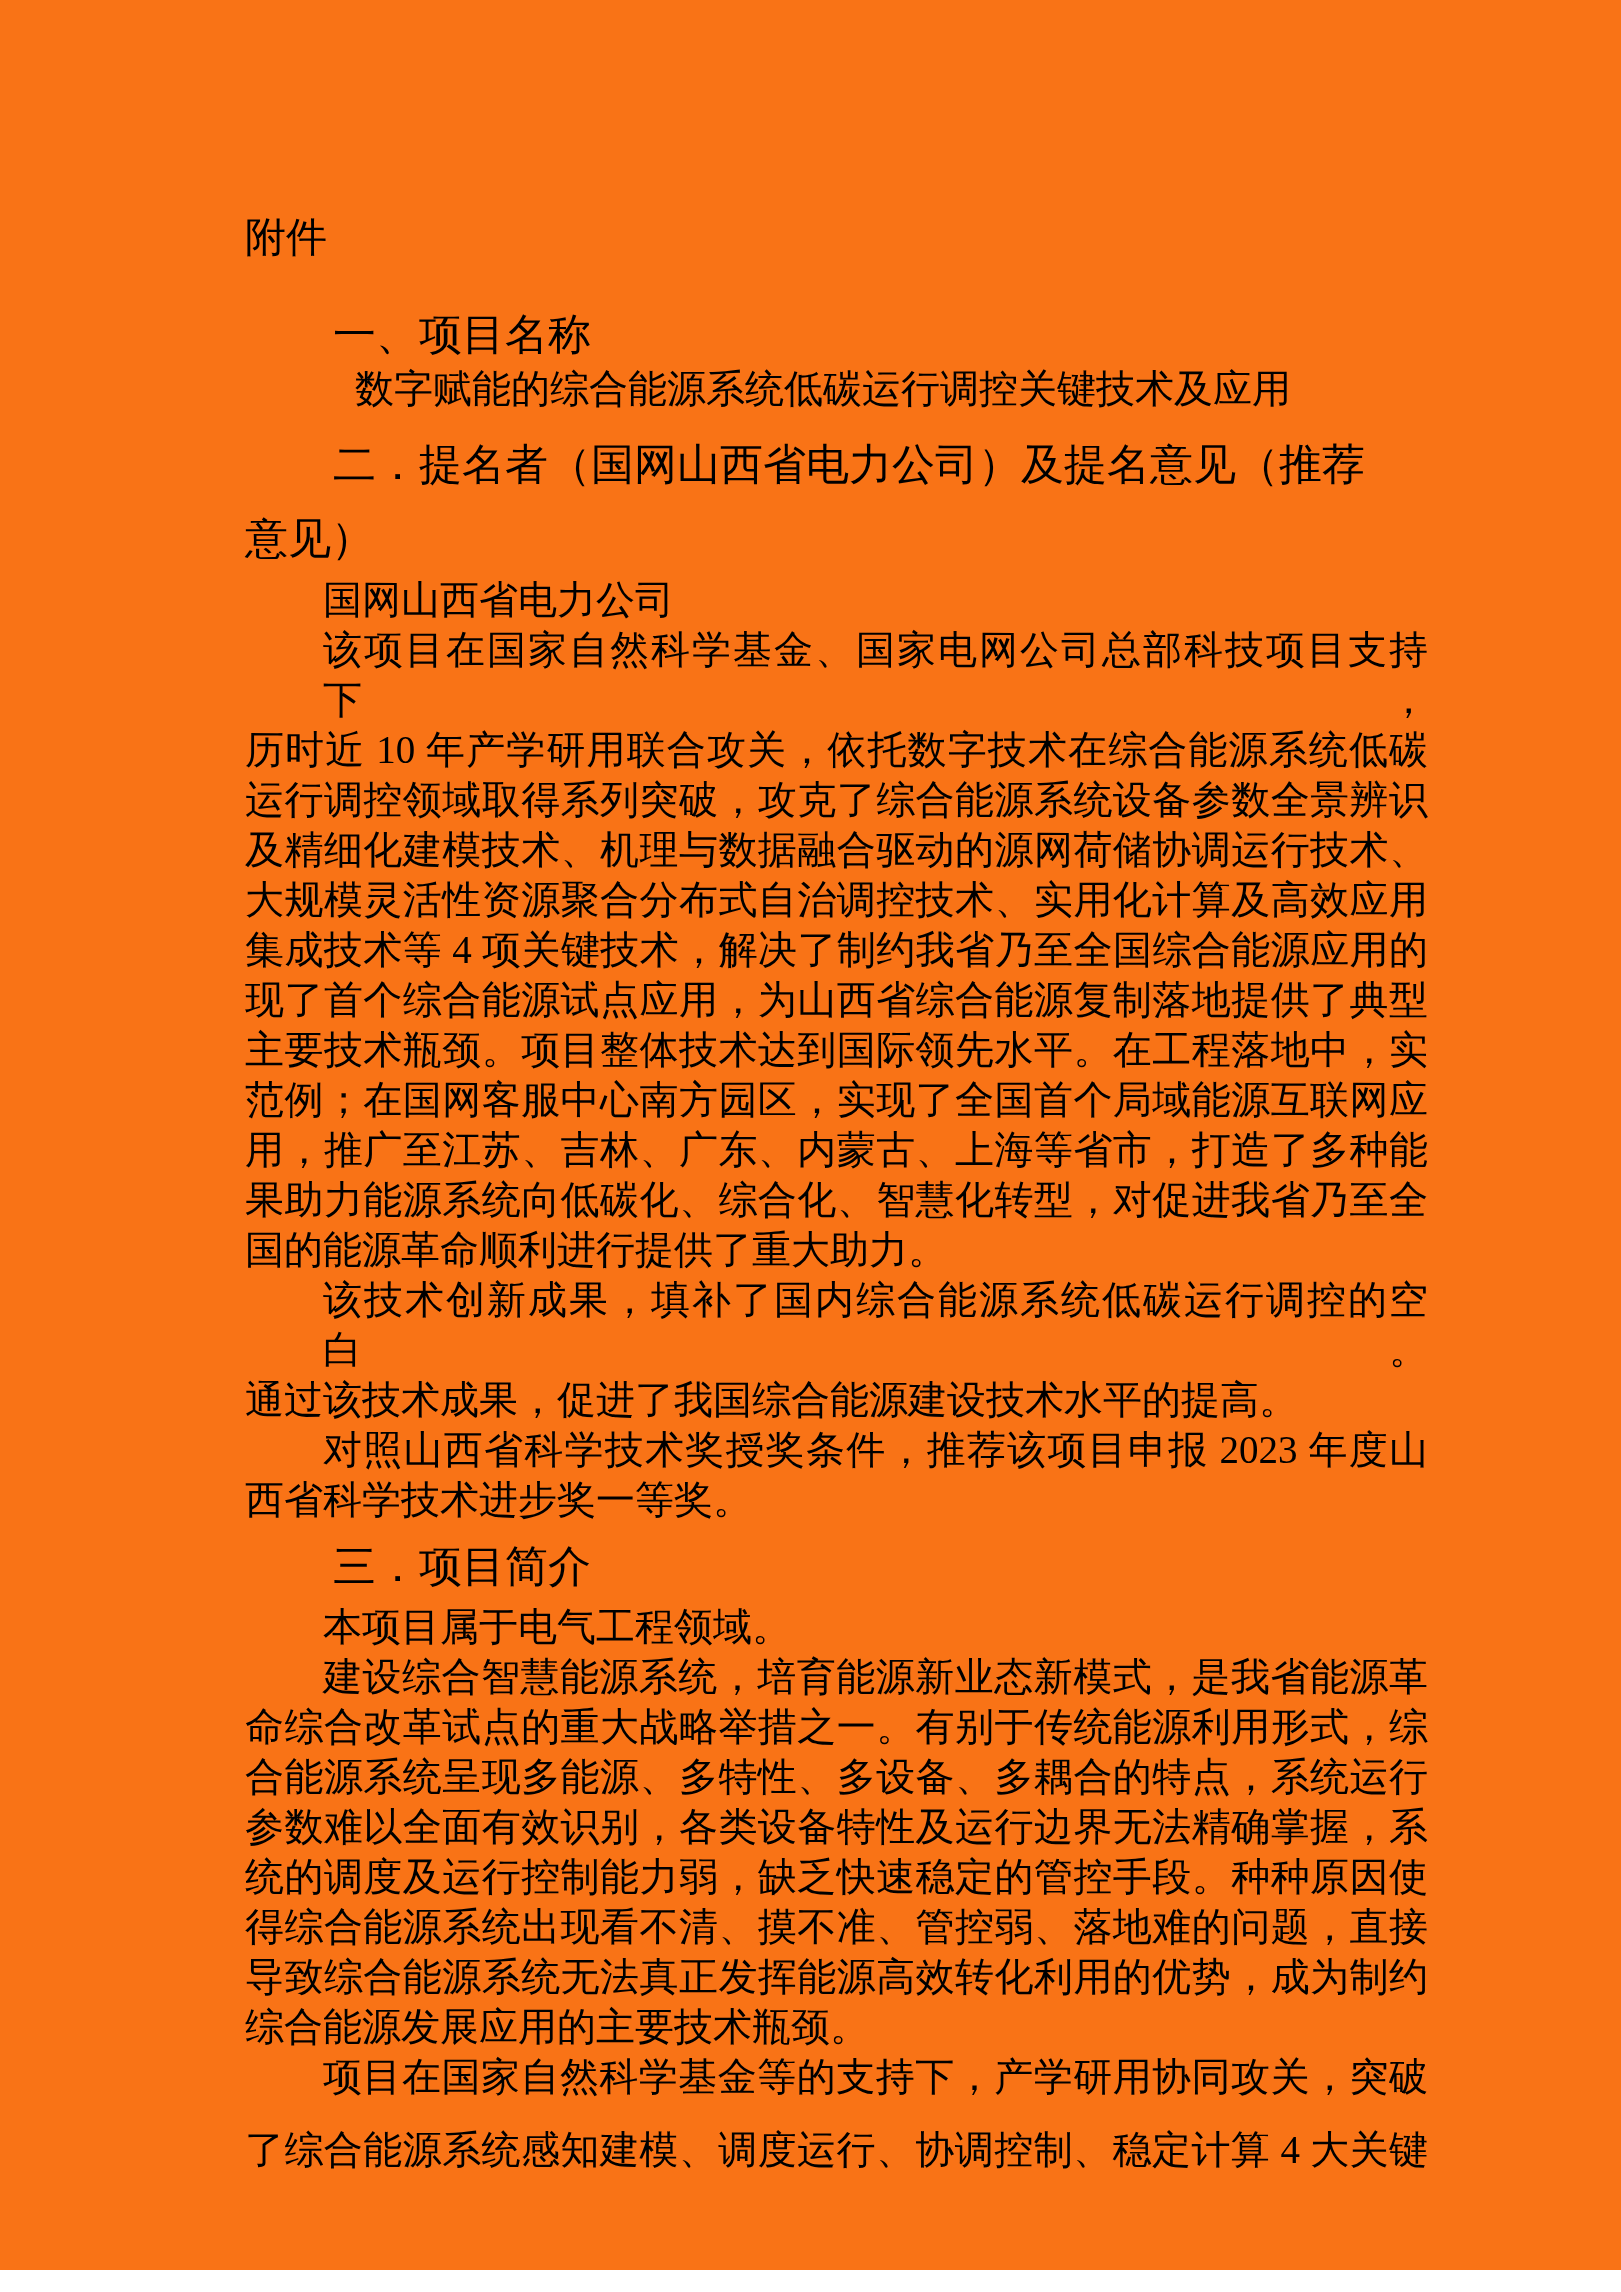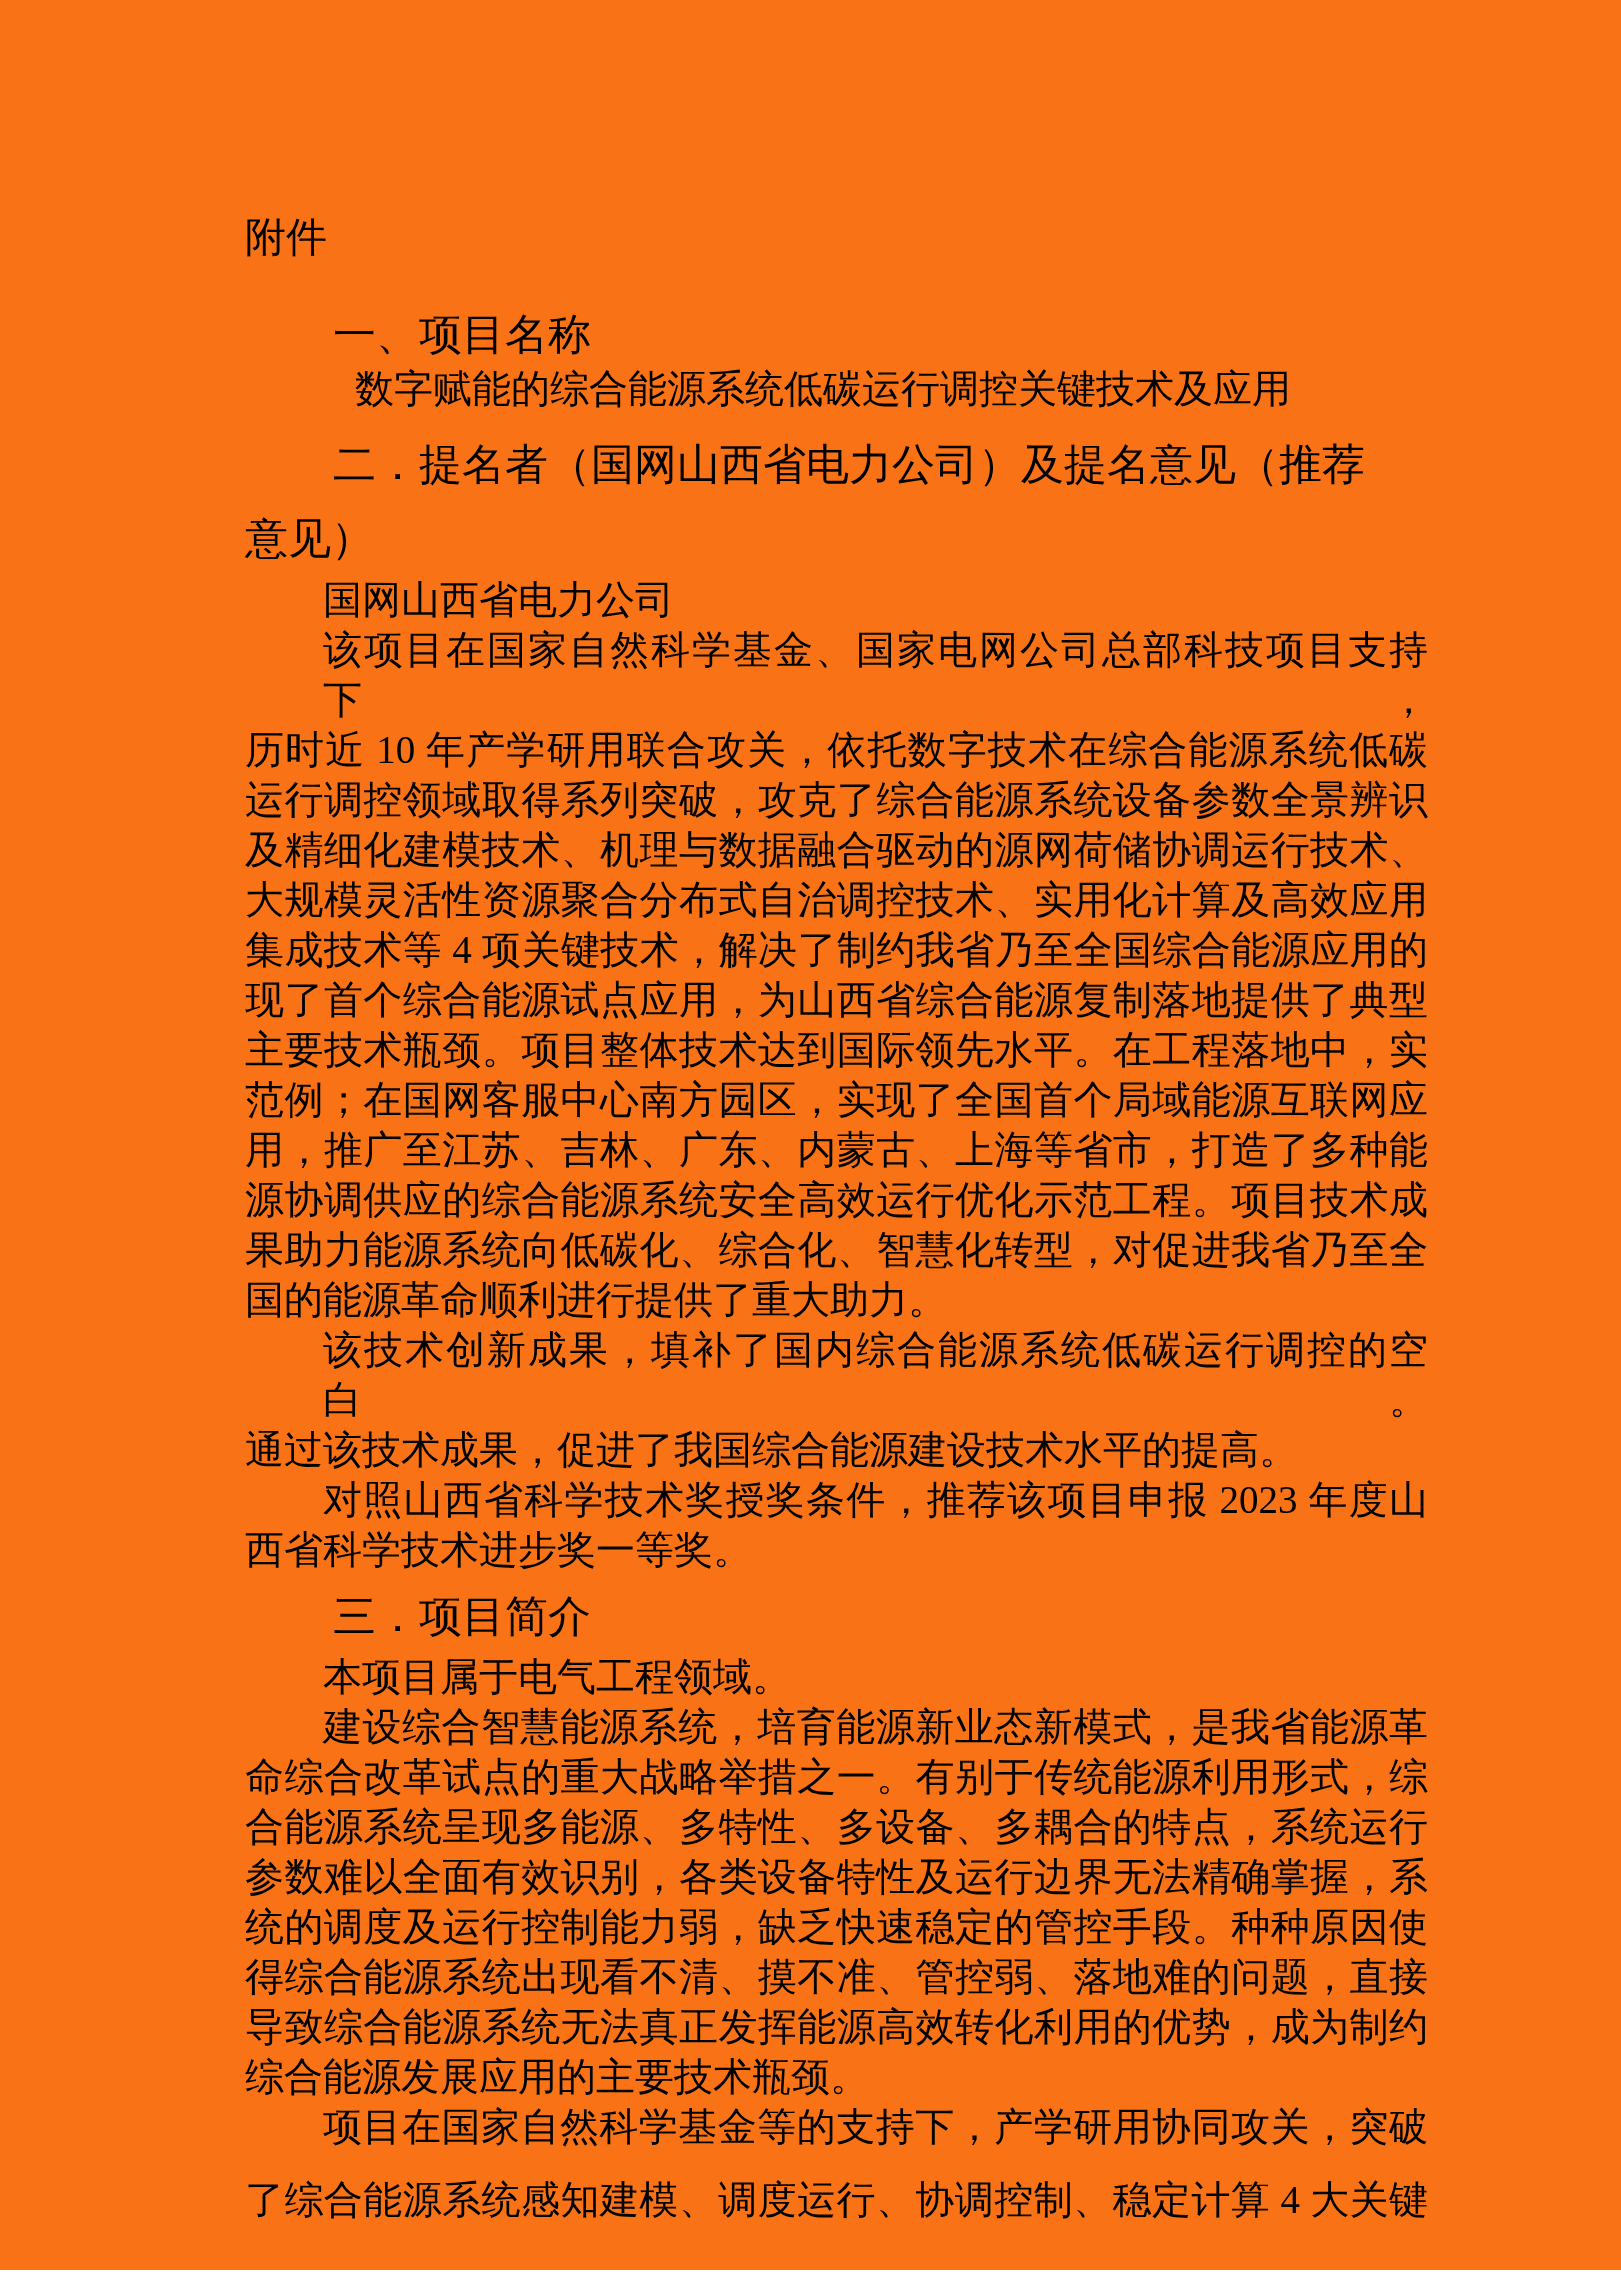--- a/index.html
+++ b/index.html
@@ -92,21 +92,20 @@
         <div class="ln first">该项目在国家自然科学基金、国家电网公司总部科技项目支持下，</div>
         <div class="ln">历时近 10 年产学研用联合攻关，依托数字技术在综合能源系统低碳</div>
         <div class="ln">运行调控领域取得系列突破，攻克了综合能源系统设备参数全景辨识</div>
         <div class="ln">及精细化建模技术、机理与数据融合驱动的源网荷储协调运行技术、</div>
         <div class="ln">大规模灵活性资源聚合分布式自治调控技术、实用化计算及高效应用</div>
         <div class="ln">集成技术等 4 项关键技术，解决了制约我省乃至全国综合能源应用的</div>
         <div class="ln">现了首个综合能源试点应用，为山西省综合能源复制落地提供了典型</div>
         <div class="ln">主要技术瓶颈。项目整体技术达到国际领先水平。在工程落地中，实</div>
         <div class="ln">范例；在国网客服中心南方园区，实现了全国首个局域能源互联网应</div>
         <div class="ln">用，推广至江苏、吉林、广东、内蒙古、上海等省市，打造了多种能</div>
-        <div class="ln">源协调供应的综合能源系统安全高效运行优化示范工程。项目技术成</div>
         <div class="ln">果助力能源系统向低碳化、综合化、智慧化转型，对促进我省乃至全</div>
         <div class="ln last">国的能源革命顺利进行提供了重大助力。</div>
       </div>
     <div class="para">
         <div class="ln first">该技术创新成果，填补了国内综合能源系统低碳运行调控的空白。</div>
         <div class="ln last">通过该技术成果，促进了我国综合能源建设技术水平的提高。</div>
       </div>
     <div class="para">
         <div class="ln first">对照山西省科学技术奖授奖条件，推荐该项目申报 2023 年度山</div>
         <div class="ln last">西省科学技术进步奖一等奖。</div>

